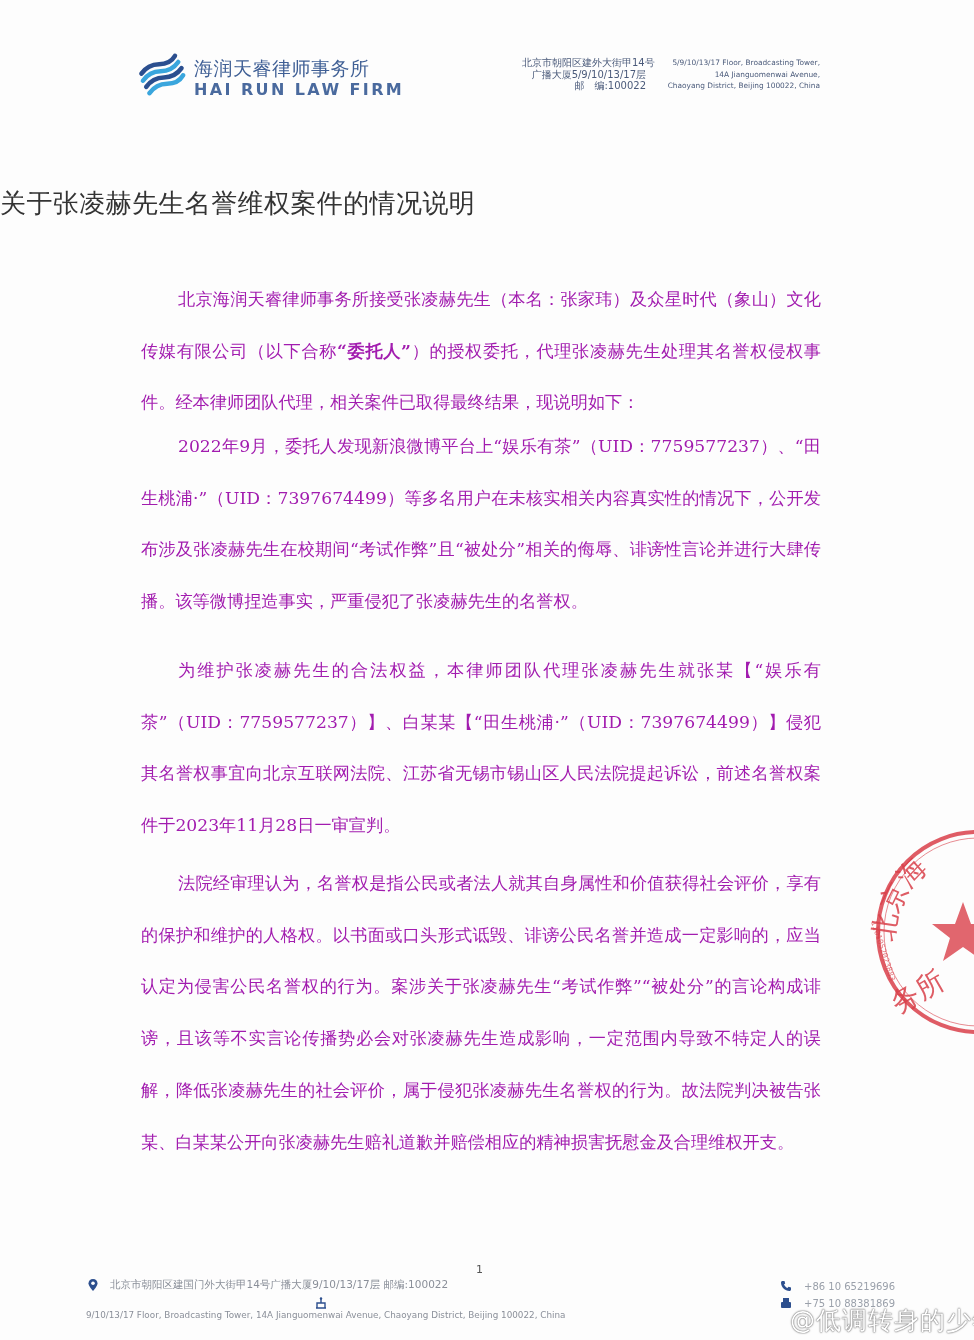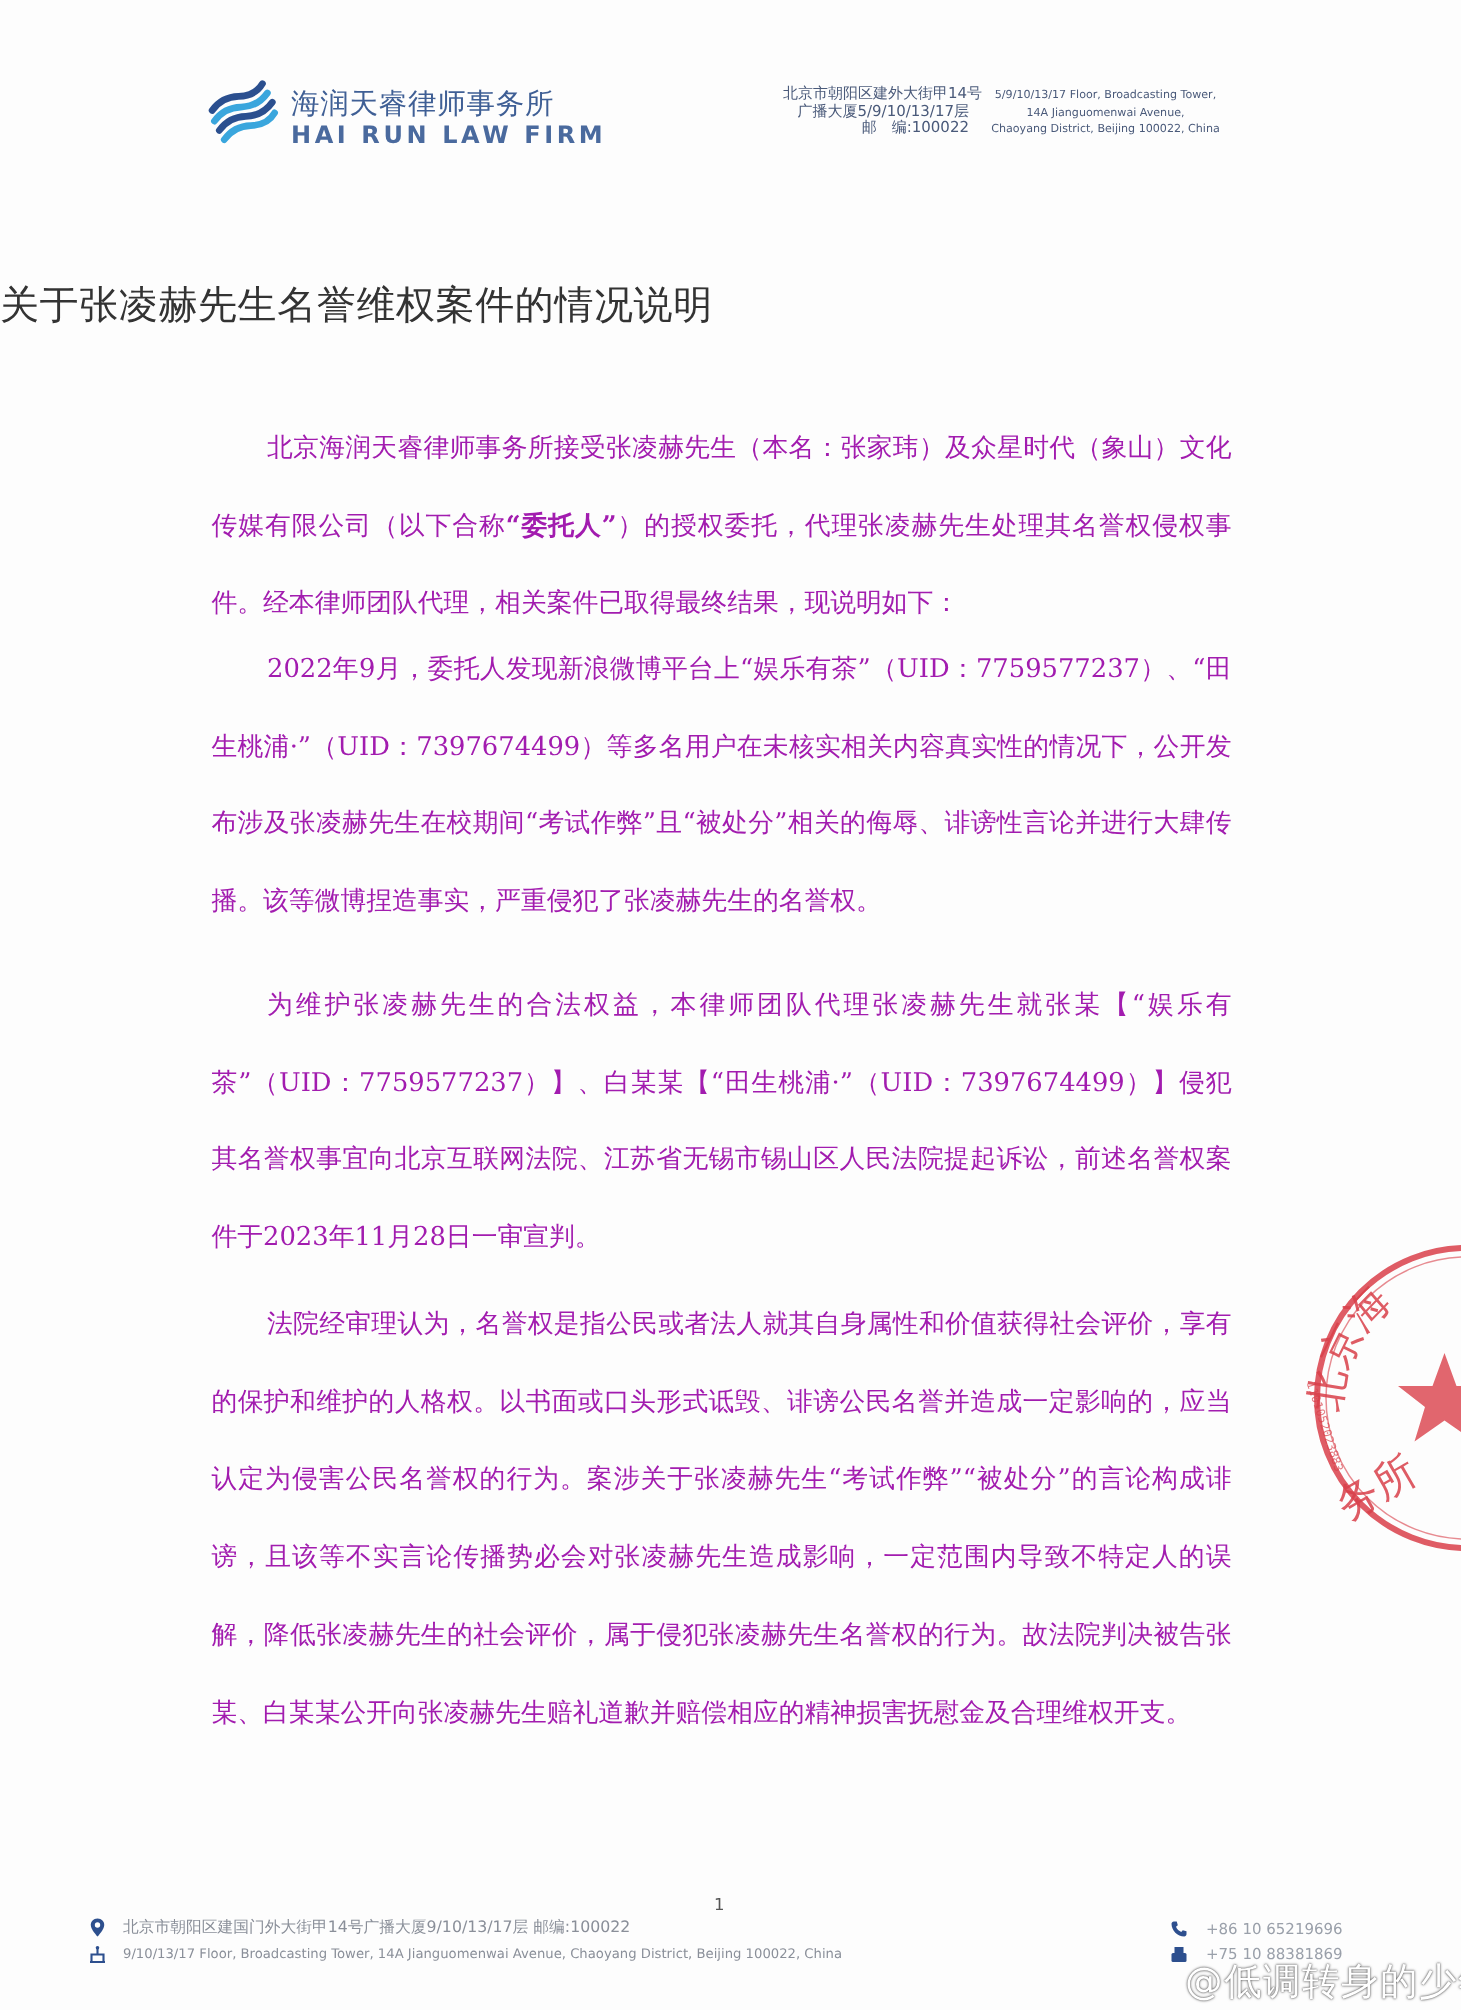--- a/index.html
+++ b/index.html
@@ -51,21 +51,21 @@
       text-align: right;
       font-family: "DejaVu Sans", "Liberation Sans", sans-serif;
       font-size: 10px;
       line-height: 11.5px;
       color: #4a5a7a;
     }
     .addr-en {
       position: absolute;
       left: 654px; top: 57px;
       width: 166px;
-      text-align: center;
+      text-align: right;
       font-family: "DejaVu Sans", "Liberation Sans", sans-serif;
       font-size: 7.4px;
       line-height: 11.5px;
       color: #4a5a7a;
     }
     .addr-line { display: block; white-space: nowrap; }
 
     .doc-title {
       position: absolute;
       left: 0; top: 186px;
@@ -110,34 +110,34 @@
     }
     .page-number {
       position: absolute;
       left: 476px; top: 5px;
       font-family: "DejaVu Sans", "Liberation Sans", sans-serif;
       font-size: 11px;
       color: #555;
     }
     .footer-row {
       position: absolute;
-      left: 58px;
+      left: 86px;
       font-family: "DejaVu Sans", "Liberation Sans", sans-serif;
       color: #8a8f99;
       white-space: nowrap;
       display: flex;
       align-items: center;
     }
     .footer-row .ficon {
       width: 14px; height: 14px;
       margin-right: 10px;
       display: inline-block;
     }
     .footer-row-1 { top: 20px; font-size: 10.5px; }
-    .footer-row-2 { top: 38px; font-size: 8.8px; }
+    .footer-row-2 { top: 38px; font-size: 8.8px; flex-direction: column; }
 
     .contact-row {
       position: absolute;
       left: 780px;
       font-family: "DejaVu Sans", "Liberation Sans", sans-serif;
       font-size: 10px;
       color: #9aa0aa;
       white-space: nowrap;
       display: flex;
       align-items: center;

